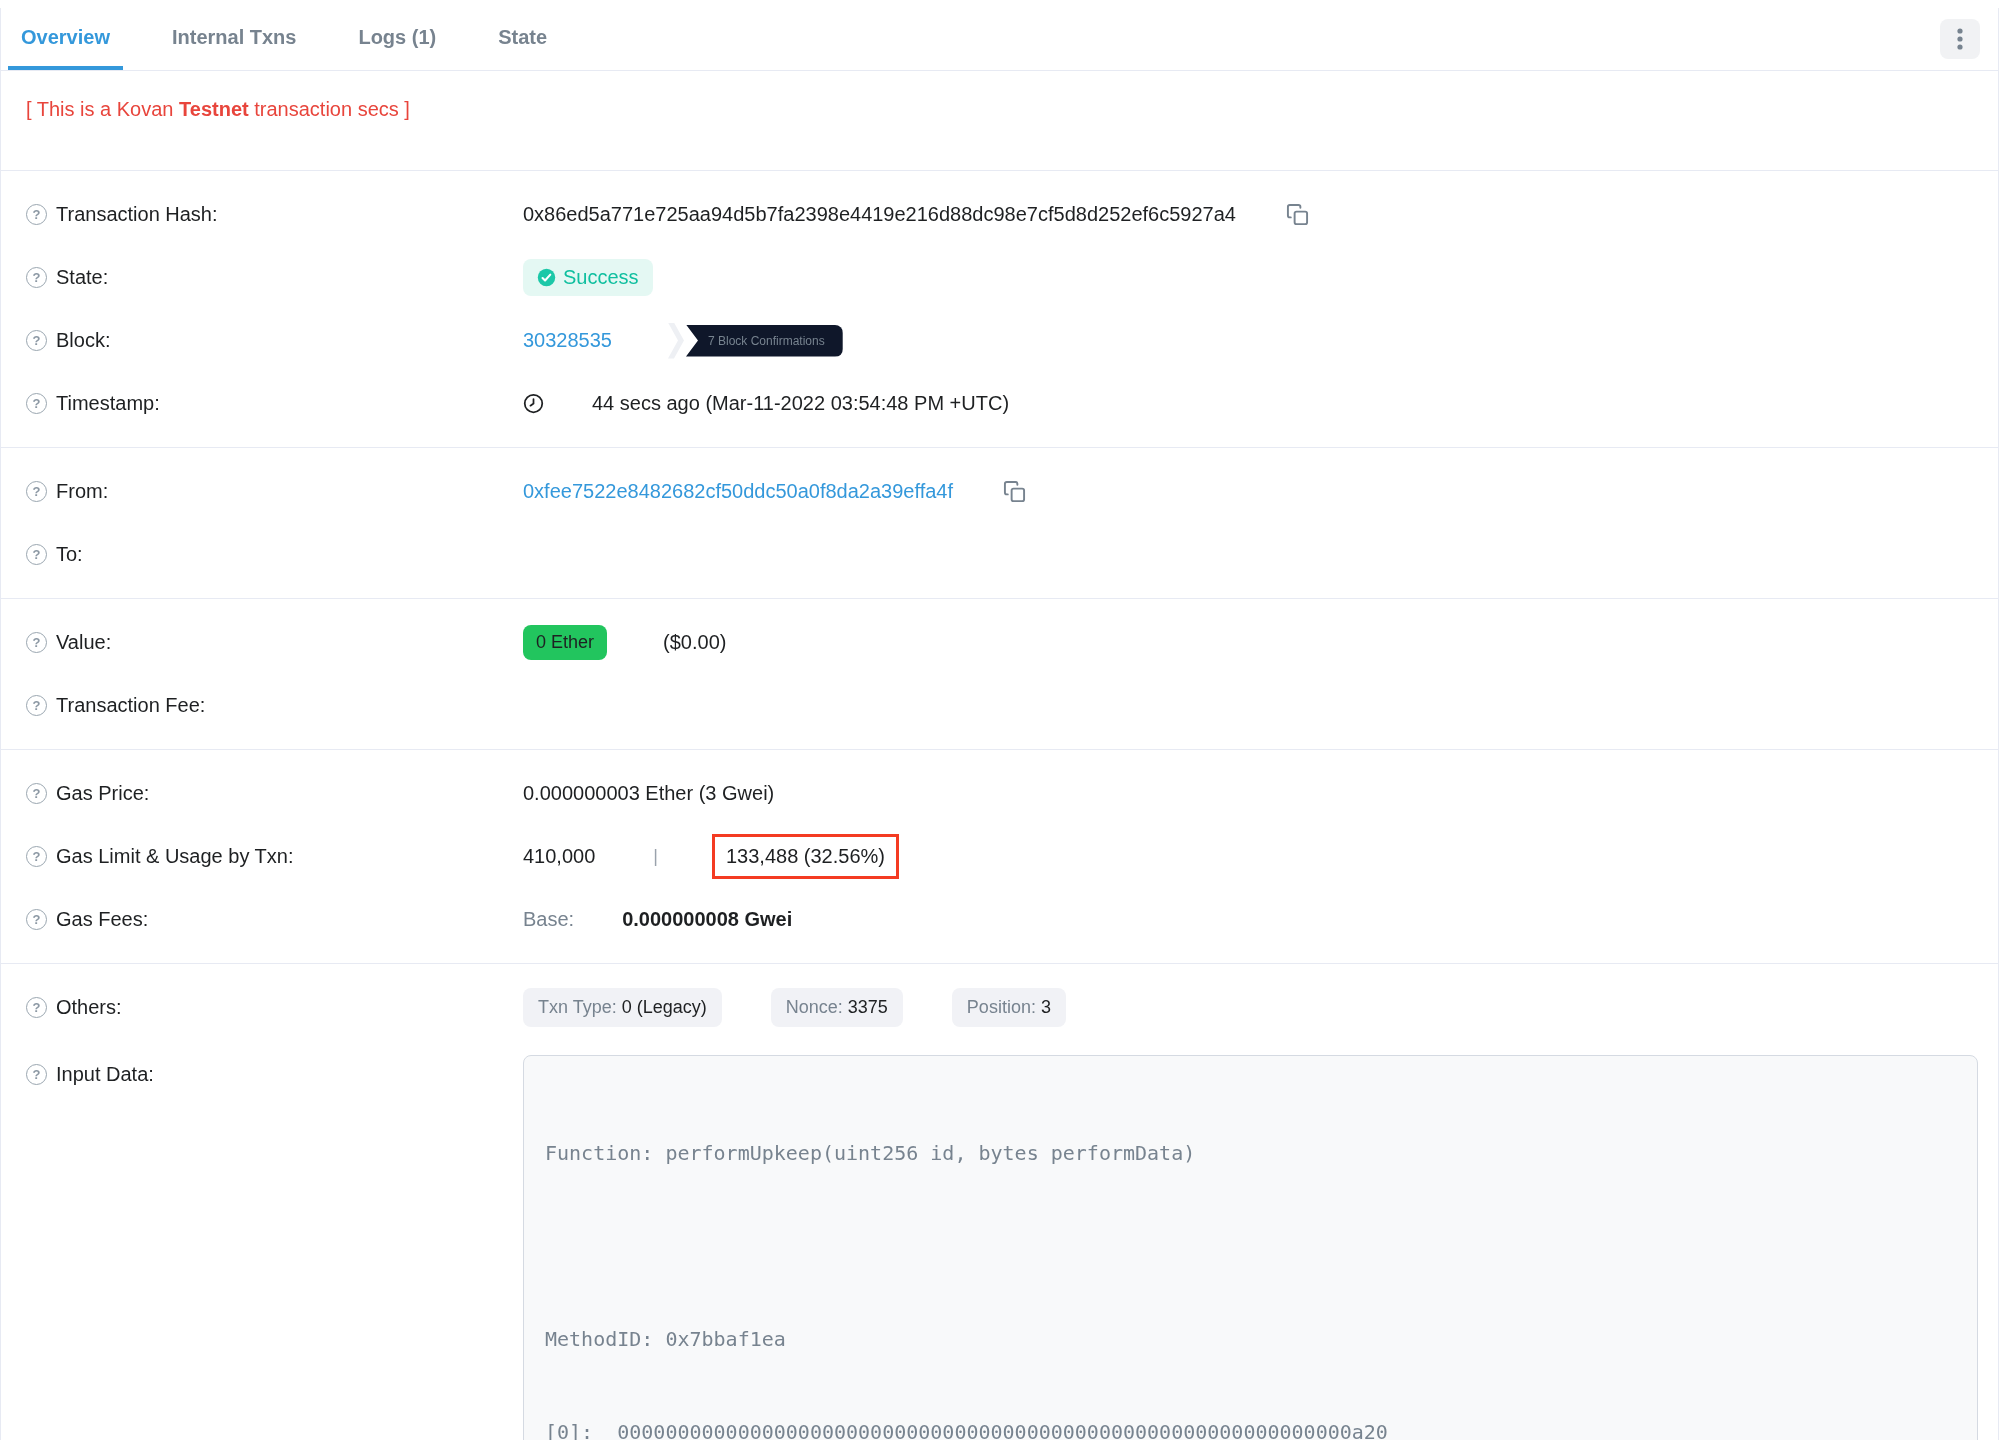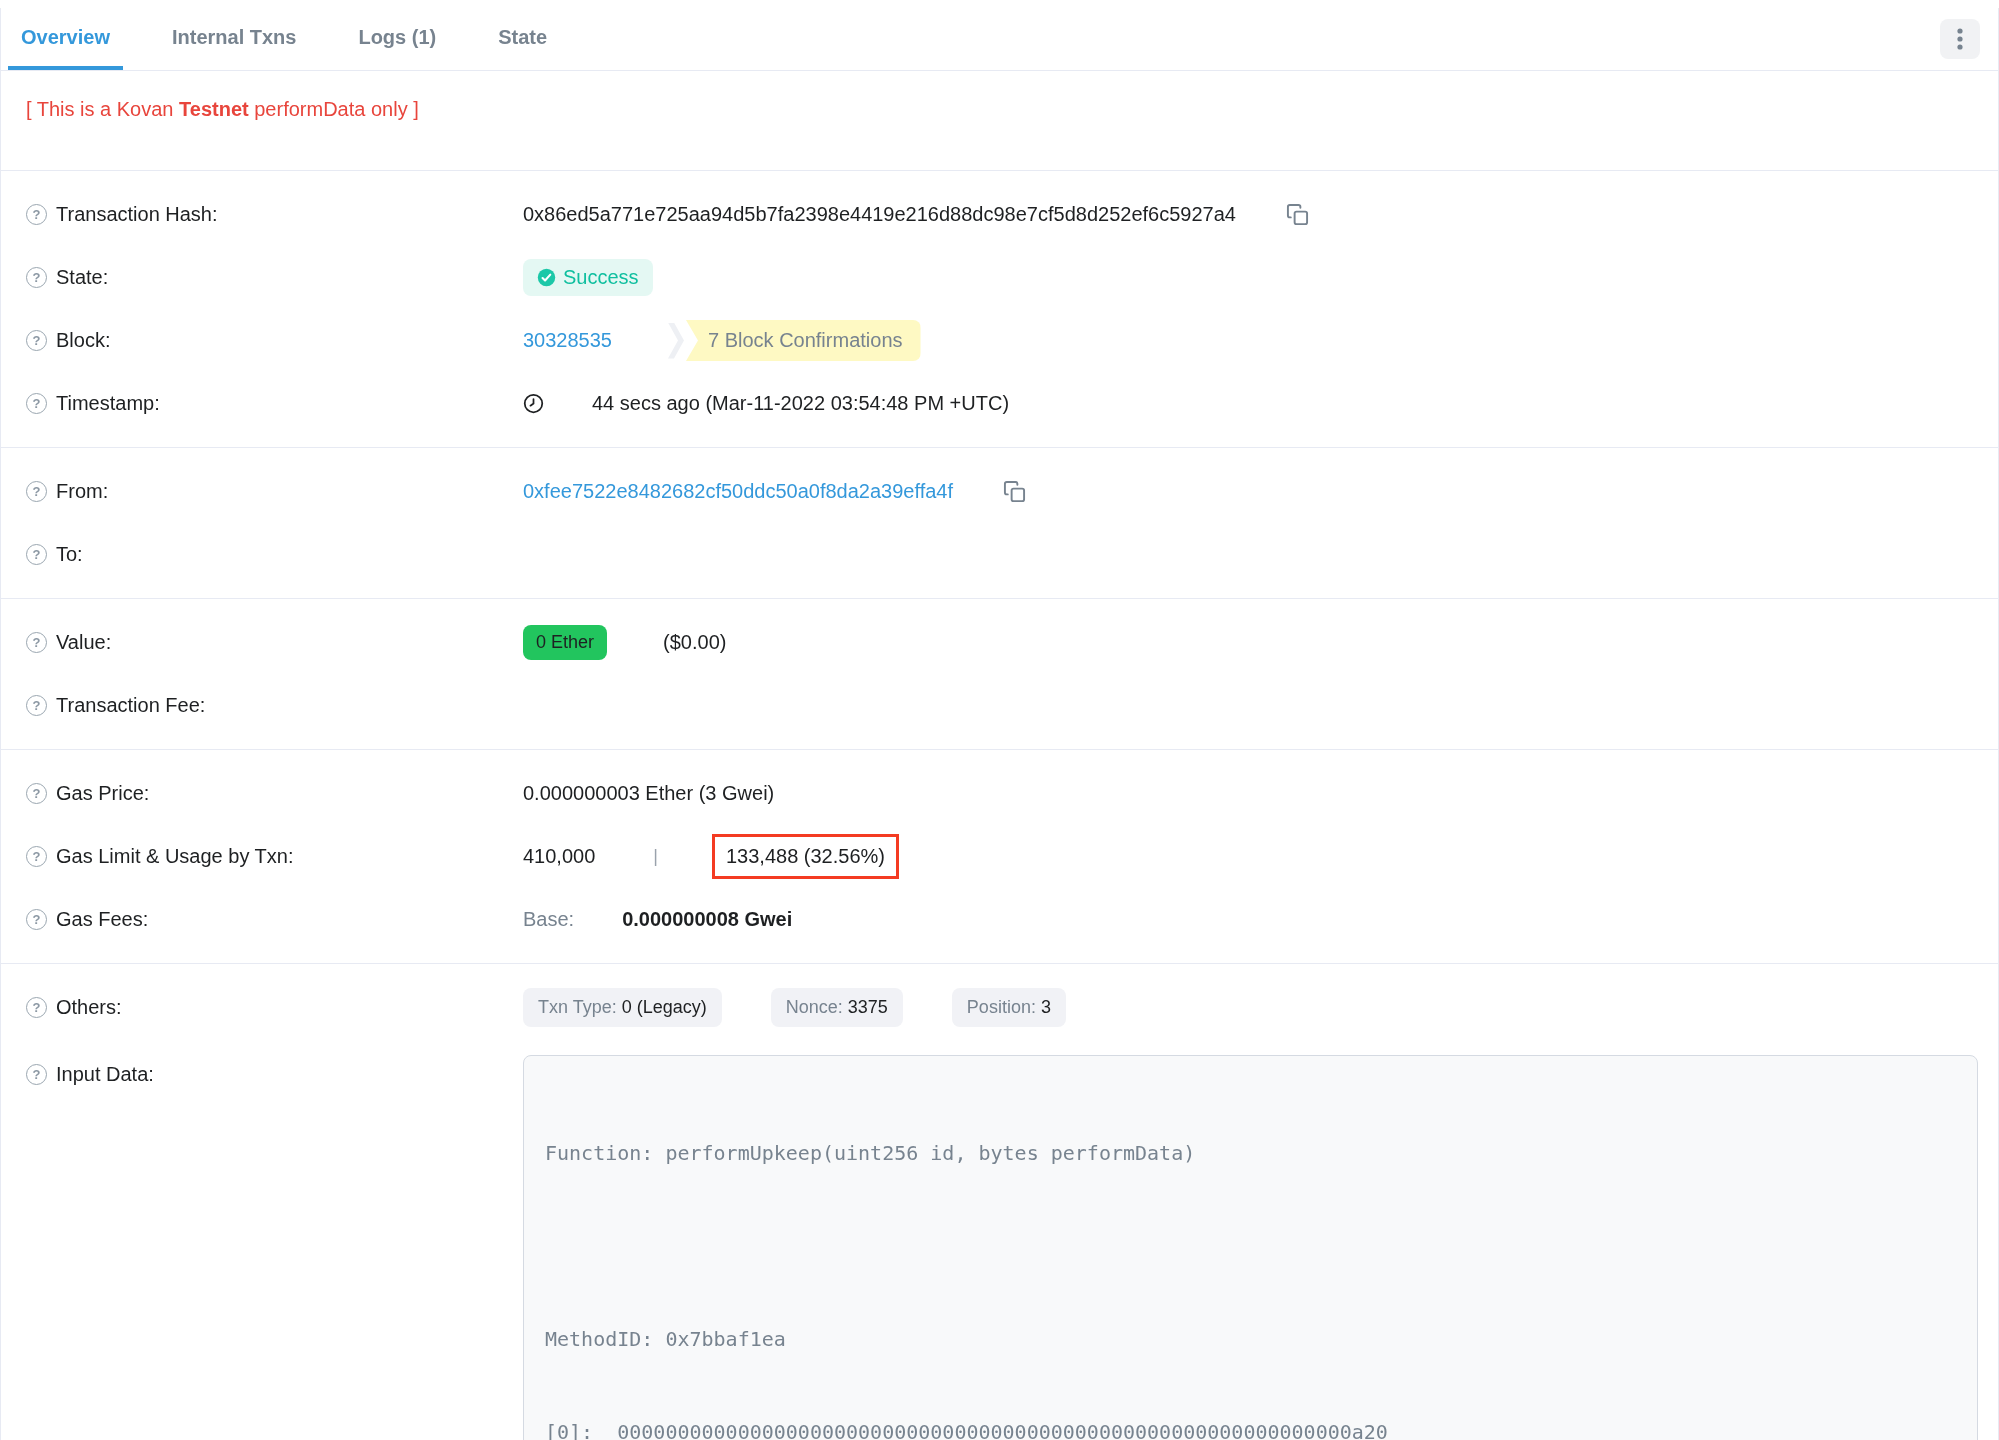--- a/index.html
+++ b/index.html
@@ -40,21 +40,21 @@
   .semib { font-weight:600; }
 
   
   .status-badge { display:inline-flex; align-items:center; gap:7px; background:#e4f8f3;
                   color:#0fbf9f; font-size:20px; font-weight:500; padding:7px 14px; border-radius:8px; }
 
   
   .confirm-badge { display:inline-flex; align-items:center; margin-left:16px; }
   .arrow-chevron { width:16px; height:36px; background:#eef0f4; flex:none;
                    clip-path:polygon(0 0, 6px 0, 16px 50%, 6px 100%, 0 100%, 10px 50%); margin-right:2px; }
-  .confirm-rect { background:#fef9c3; color:#77838f; font-size:20px; padding:9px 18px 9px 22px;
+  .confirm-rect { background:#0f172a; color:#77838f; font-size:12px; padding:9px 18px 9px 22px;
                   border-radius:0 8px 8px 0;
                   clip-path:polygon(0 0, 100% 0, 100% 100%, 0 100%, 12px 50%); }
 
   
   .pill { background:#22c55e; border-radius:8px; padding:7px 13px; font-size:18px; color:#1e2022; }
   .pill-kv { background:#f1f2f6; border-radius:8px; padding:9px 15px; font-size:18px; margin-right:9px; }
   .pill-kv .k { color:#77838f; }
   .pill-kv .v { color:#1e2022; font-weight:500; }
 
   
@@ -80,21 +80,21 @@
     <div class="tab">State</div>
     <div class="kebab-btn">
       <svg width="6" height="24" viewBox="0 0 6 24">
         <circle cx="3" cy="4" r="2.6" fill="#77838f"></circle>
           <circle cx="3" cy="12" r="2.6" fill="#77838f"></circle>
           <circle cx="3" cy="20" r="2.6" fill="#77838f"></circle>
       </svg>
     </div>
   </div>
 
-  <div class="notice"><span>[ This is a Kovan </span><b>Testnet</b><span> performData only ]</span></div>
+  <div class="notice"><span>[ This is a Kovan </span><b>Testnet</b><span> transaction secs ]</span></div>
 
   <div class="section-divider"></div>
 
   <div class="row">
     <div class="row-label">
       <span class="qicon">?</span>
       <span>Transaction Hash:</span>
     </div>
     <div class="row-value">
       <span>0x86ed5a771e725aa94d5b7fa2398e4419e216d88dc98e7cf5d8d252ef6c5927a4</span>

